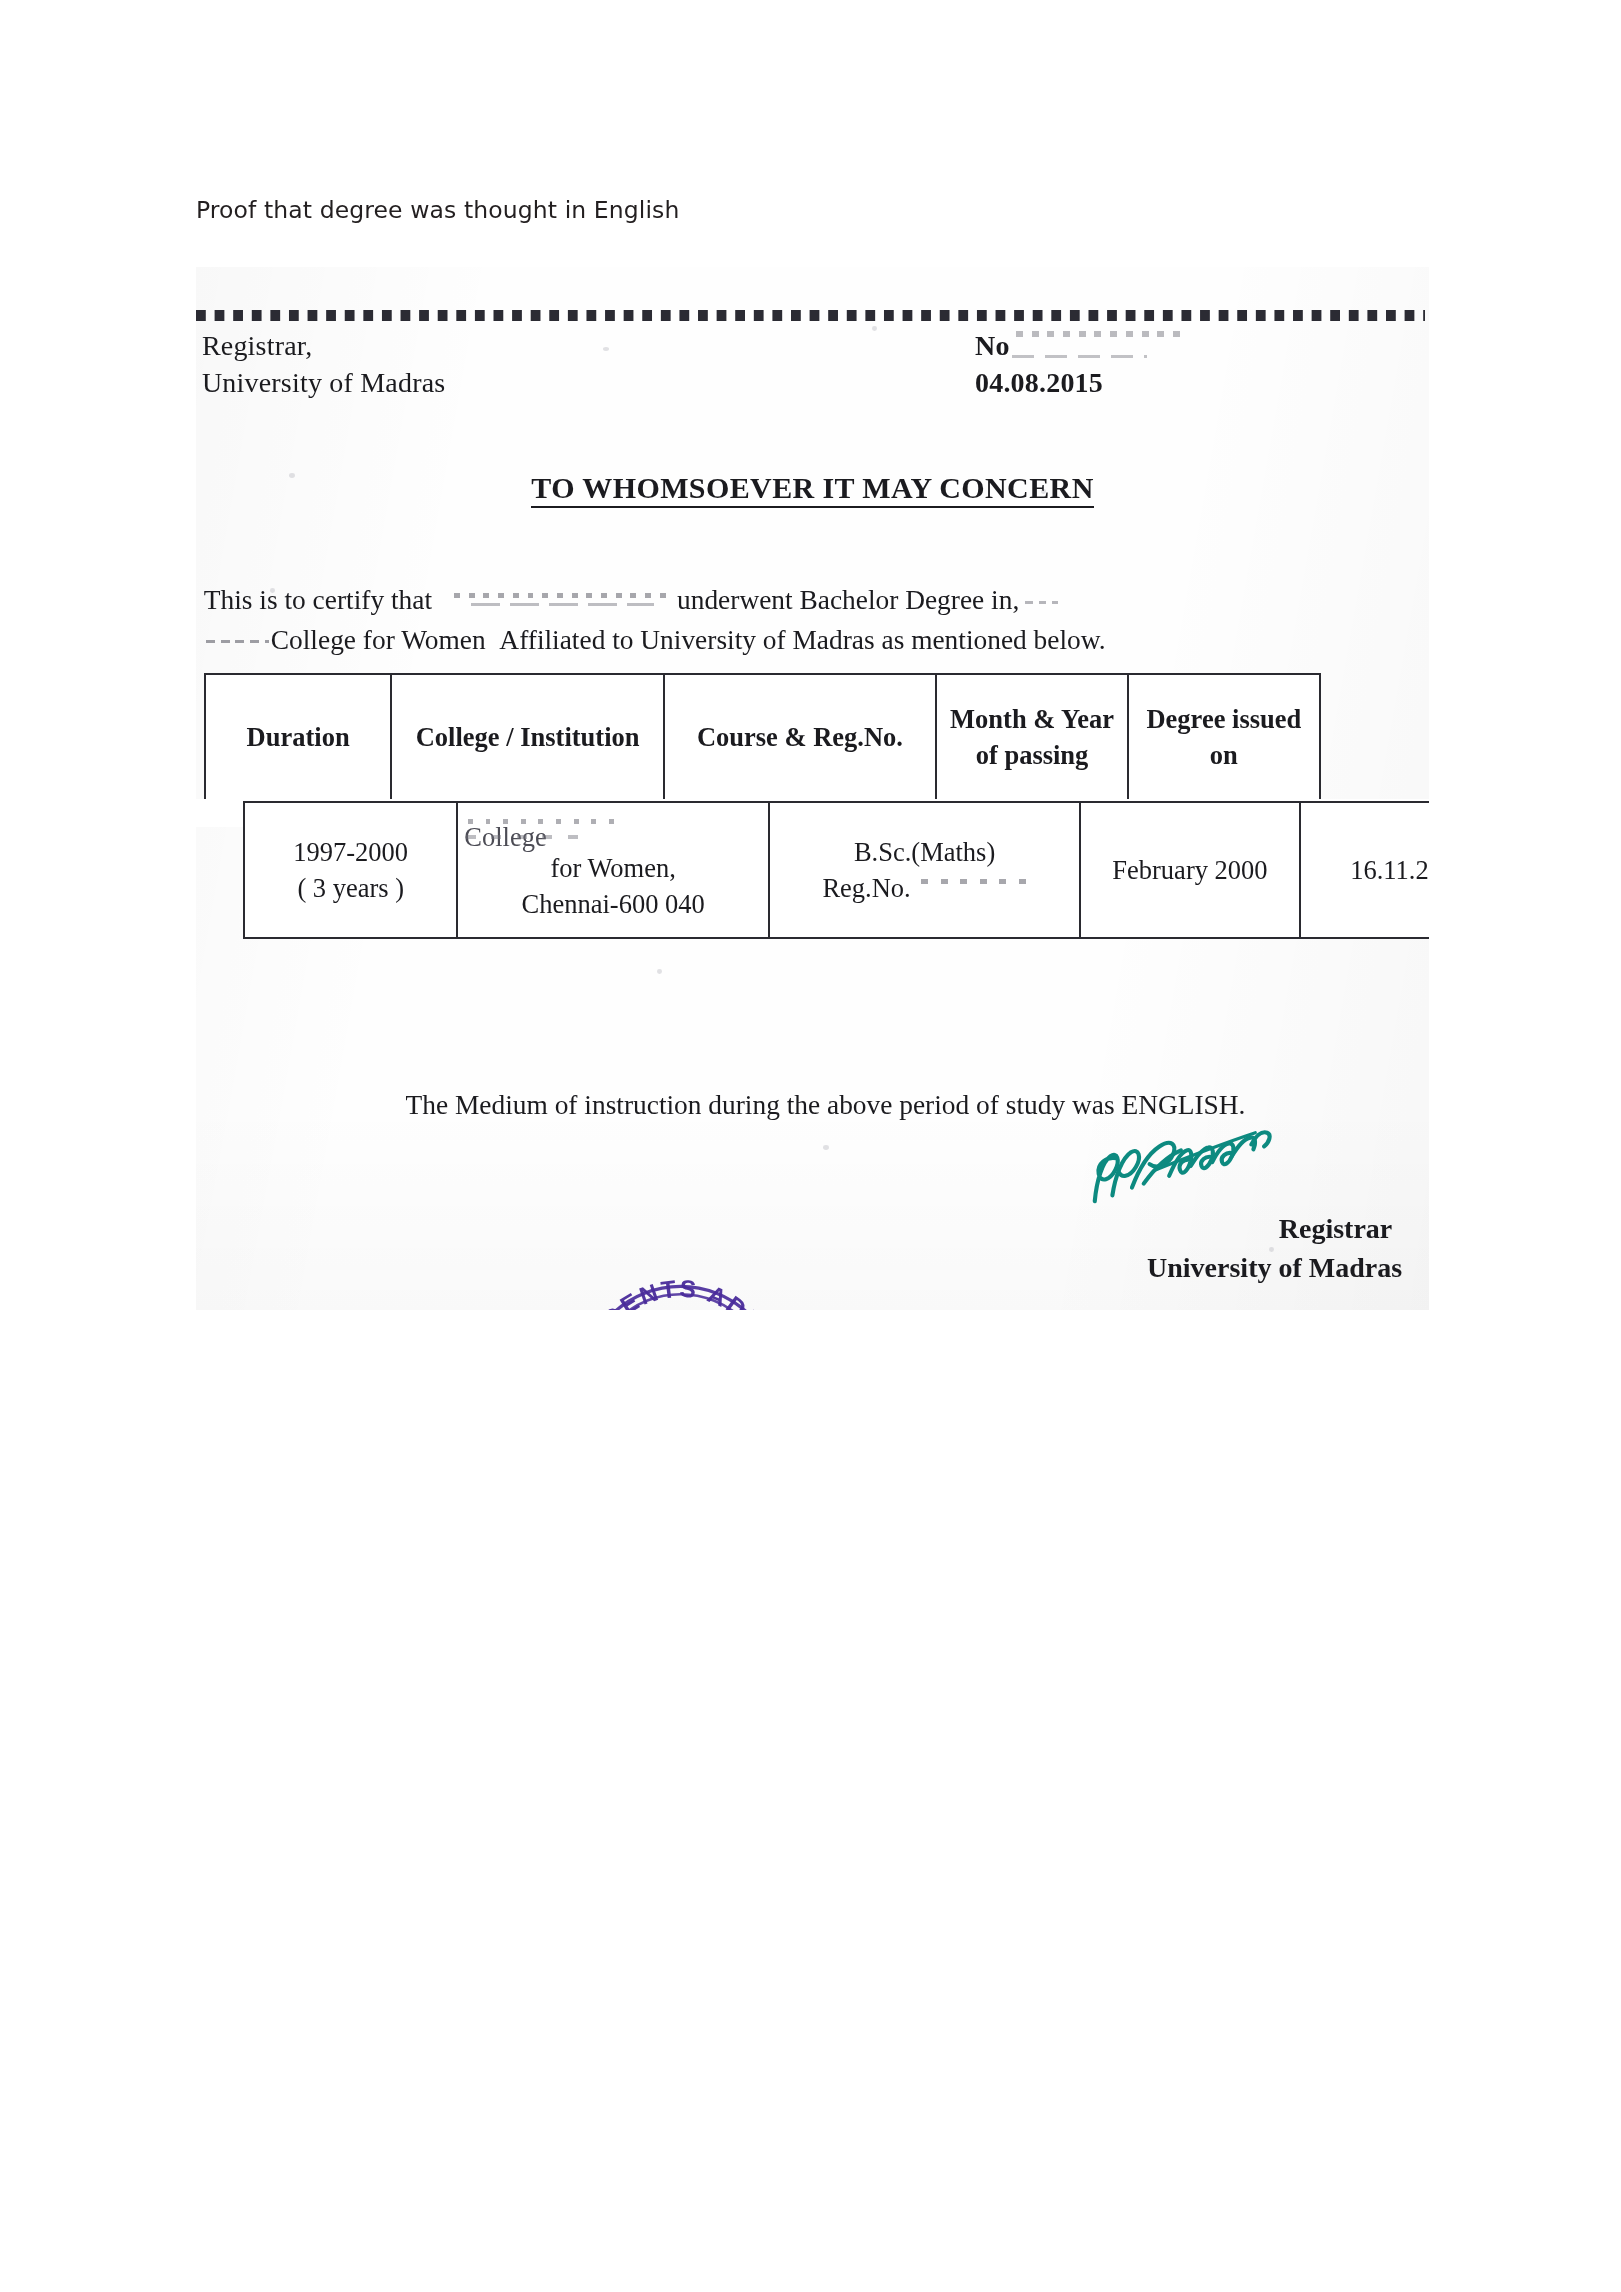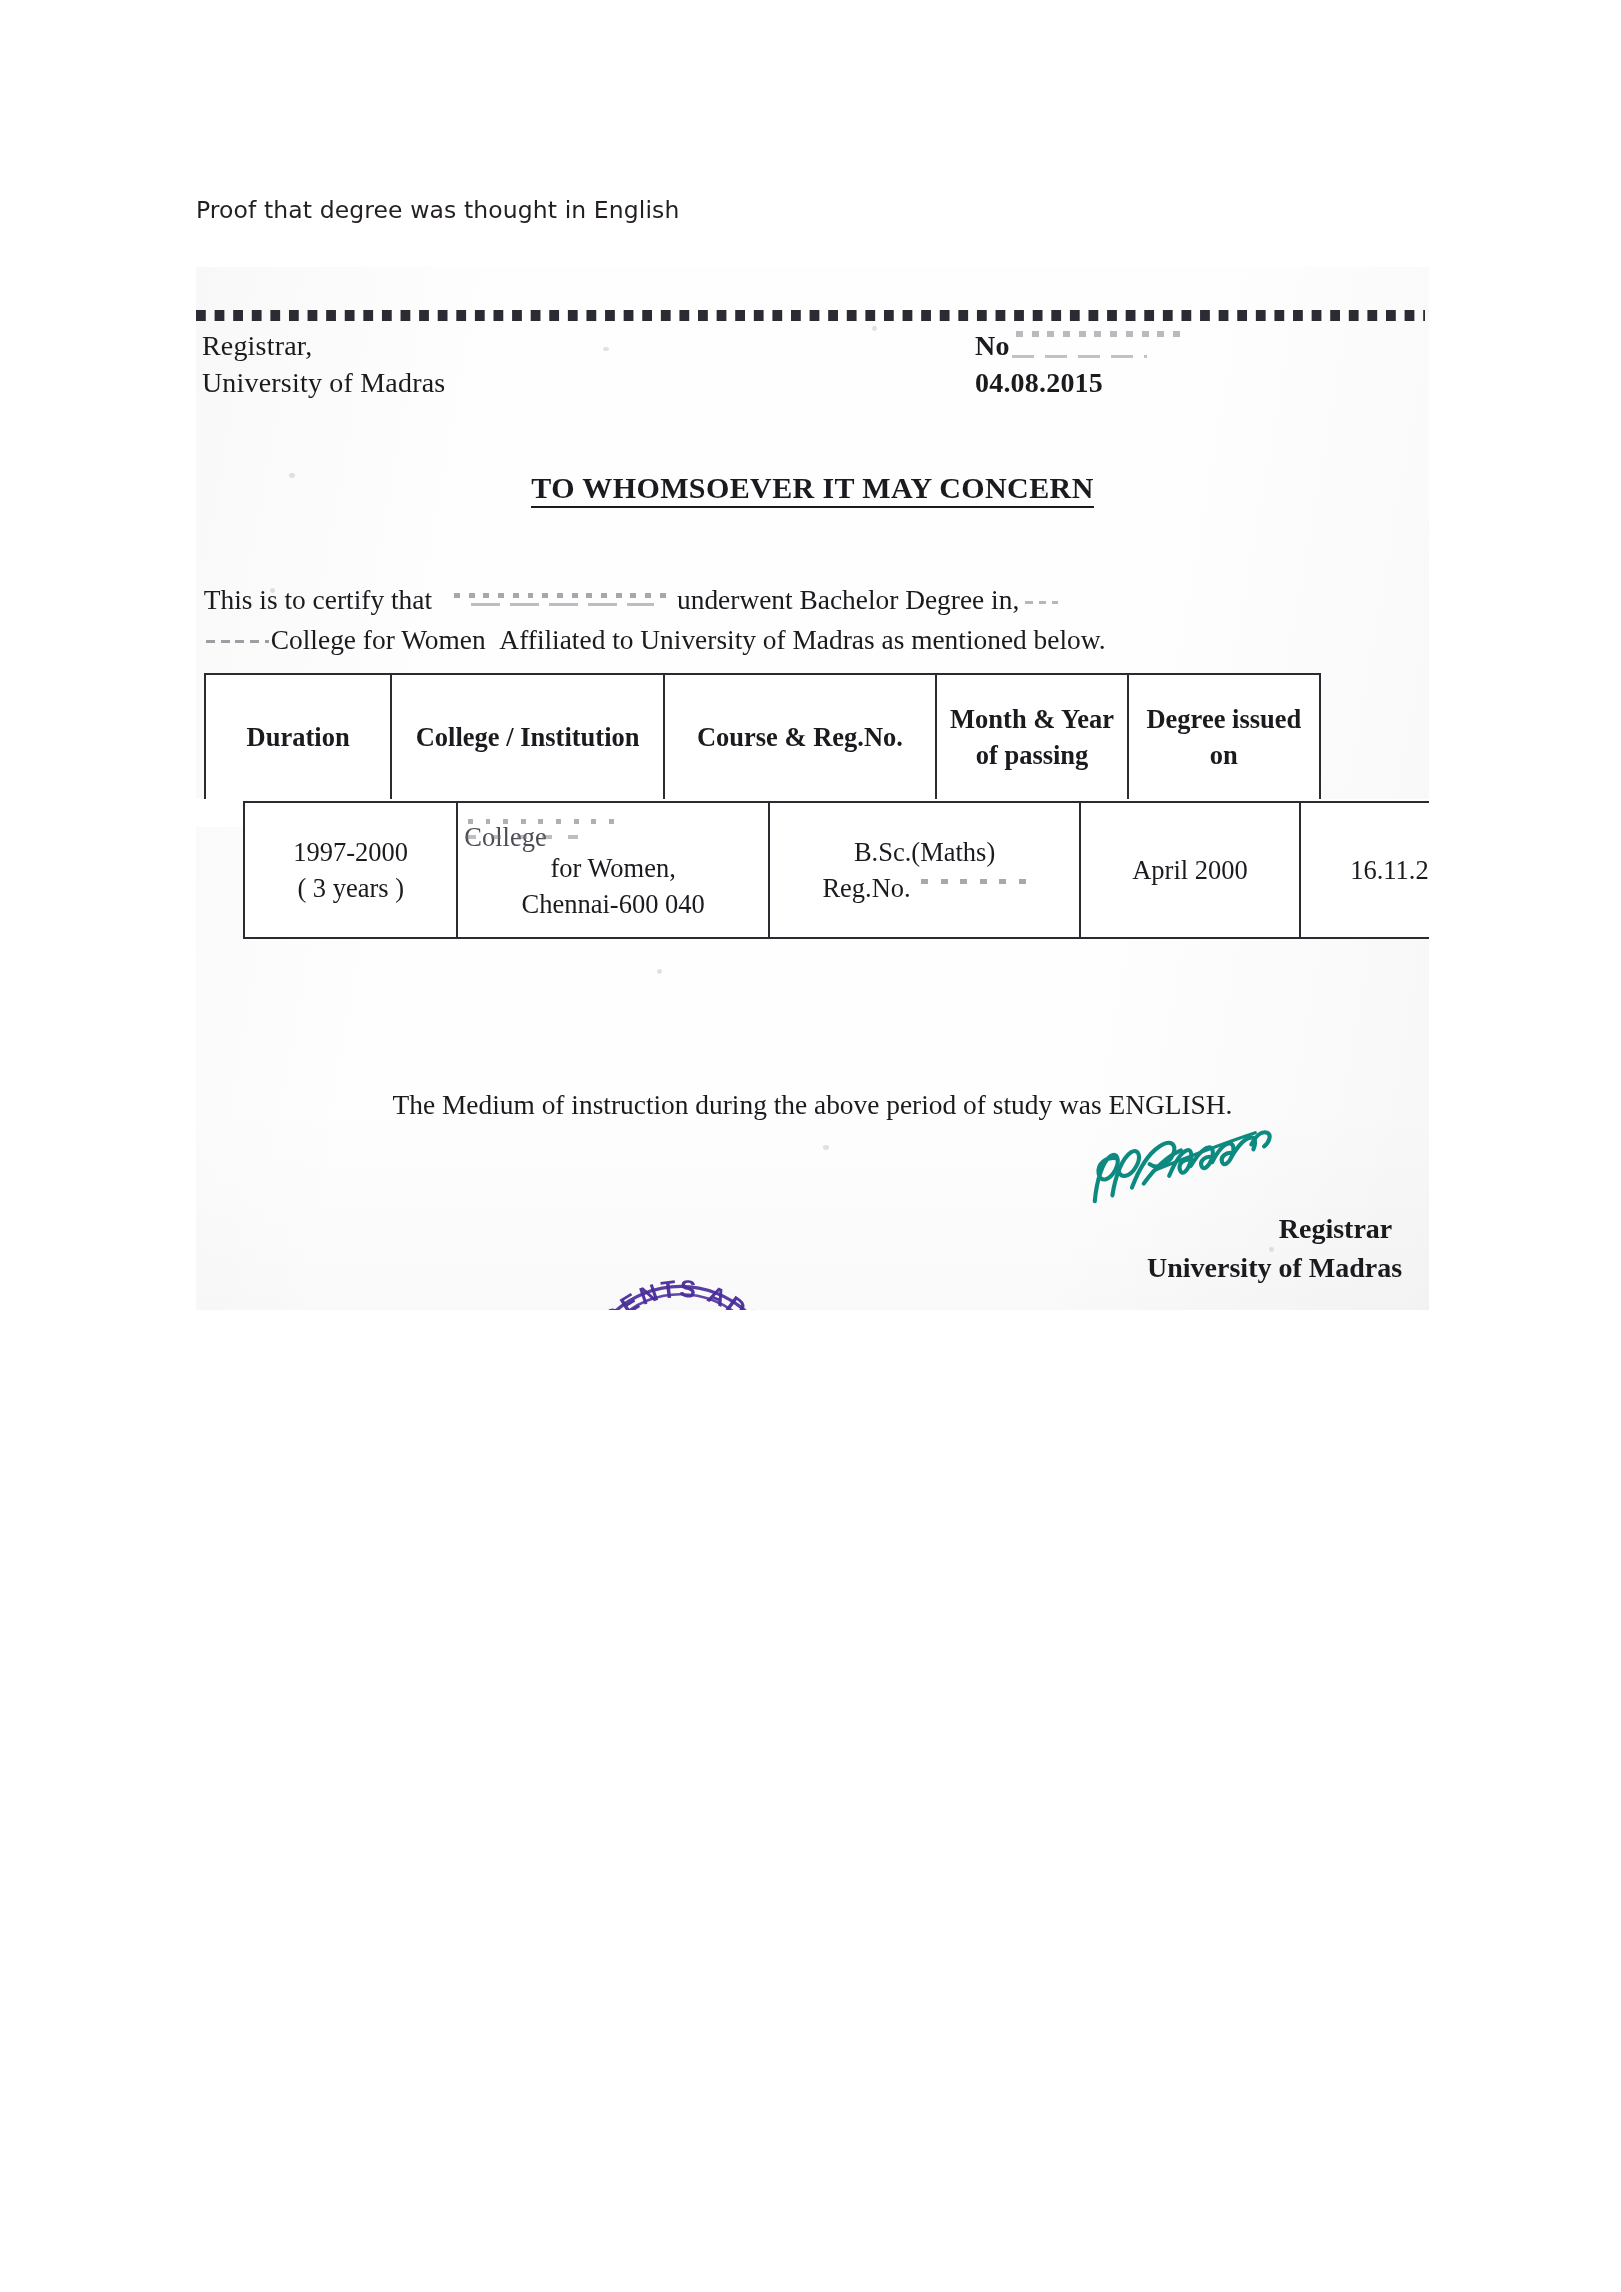--- a/index.html
+++ b/index.html
@@ -362,21 +362,21 @@
     background-image: repeating-linear-gradient(
         to right,
         rgba(40,40,48,.75) 0 8.8px,
         rgba(0,0,0,0) 8.8px 16.7px);
     opacity: .85;
   }
 
   
   .medium-line {
     position: absolute;
-    left: 0;
+    left: 13px;
     top: 823px;
     width: 1233px;
     text-align: center;
     font-size: 27.4px;
   }
 
   
   .sig-wrap {
     position: absolute;
     left: 877px;
@@ -499,21 +499,21 @@
         </span>
         <div>for Women,</div>
         <div>Chennai-600 040</div>
       </td>
       <td class="c3">
         <div>B.Sc.(Maths)</div>
         <div>
           <span>Reg.No.</span><span class="reg-redact"></span>
         </div>
       </td>
-      <td class="c4">April 2000</td>
+      <td class="c4">February 2000</td>
       <td class="c5">16.11.2000</td>
     </tr>
   </tbody>
     </table>
 
   <div class="medium-line">The Medium of instruction during the above period of study was ENGLISH.</div>
 
   <div class="sig-wrap">
     <svg class="sig-ink" viewBox="0 0 240 105">
       <g fill="none" stroke="#0d8a80" stroke-width="4.2" stroke-linecap="round" stroke-linejoin="round">

